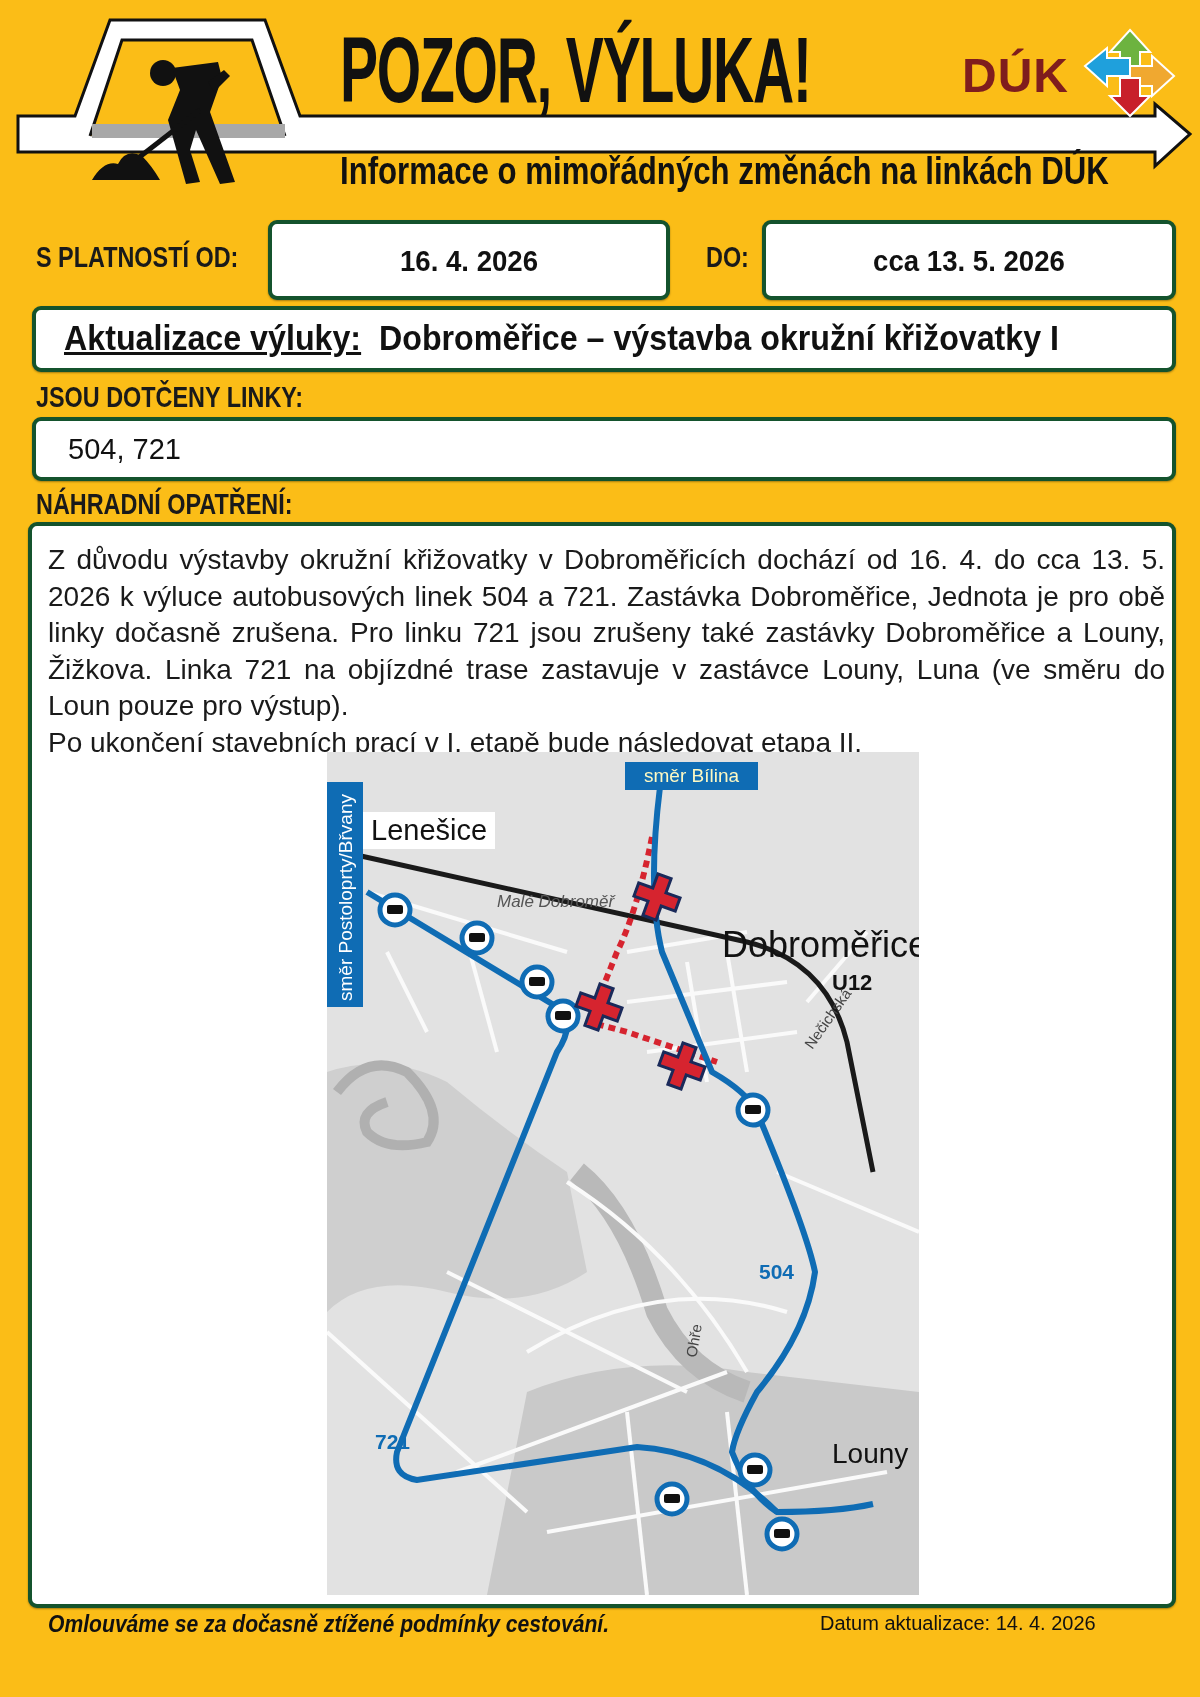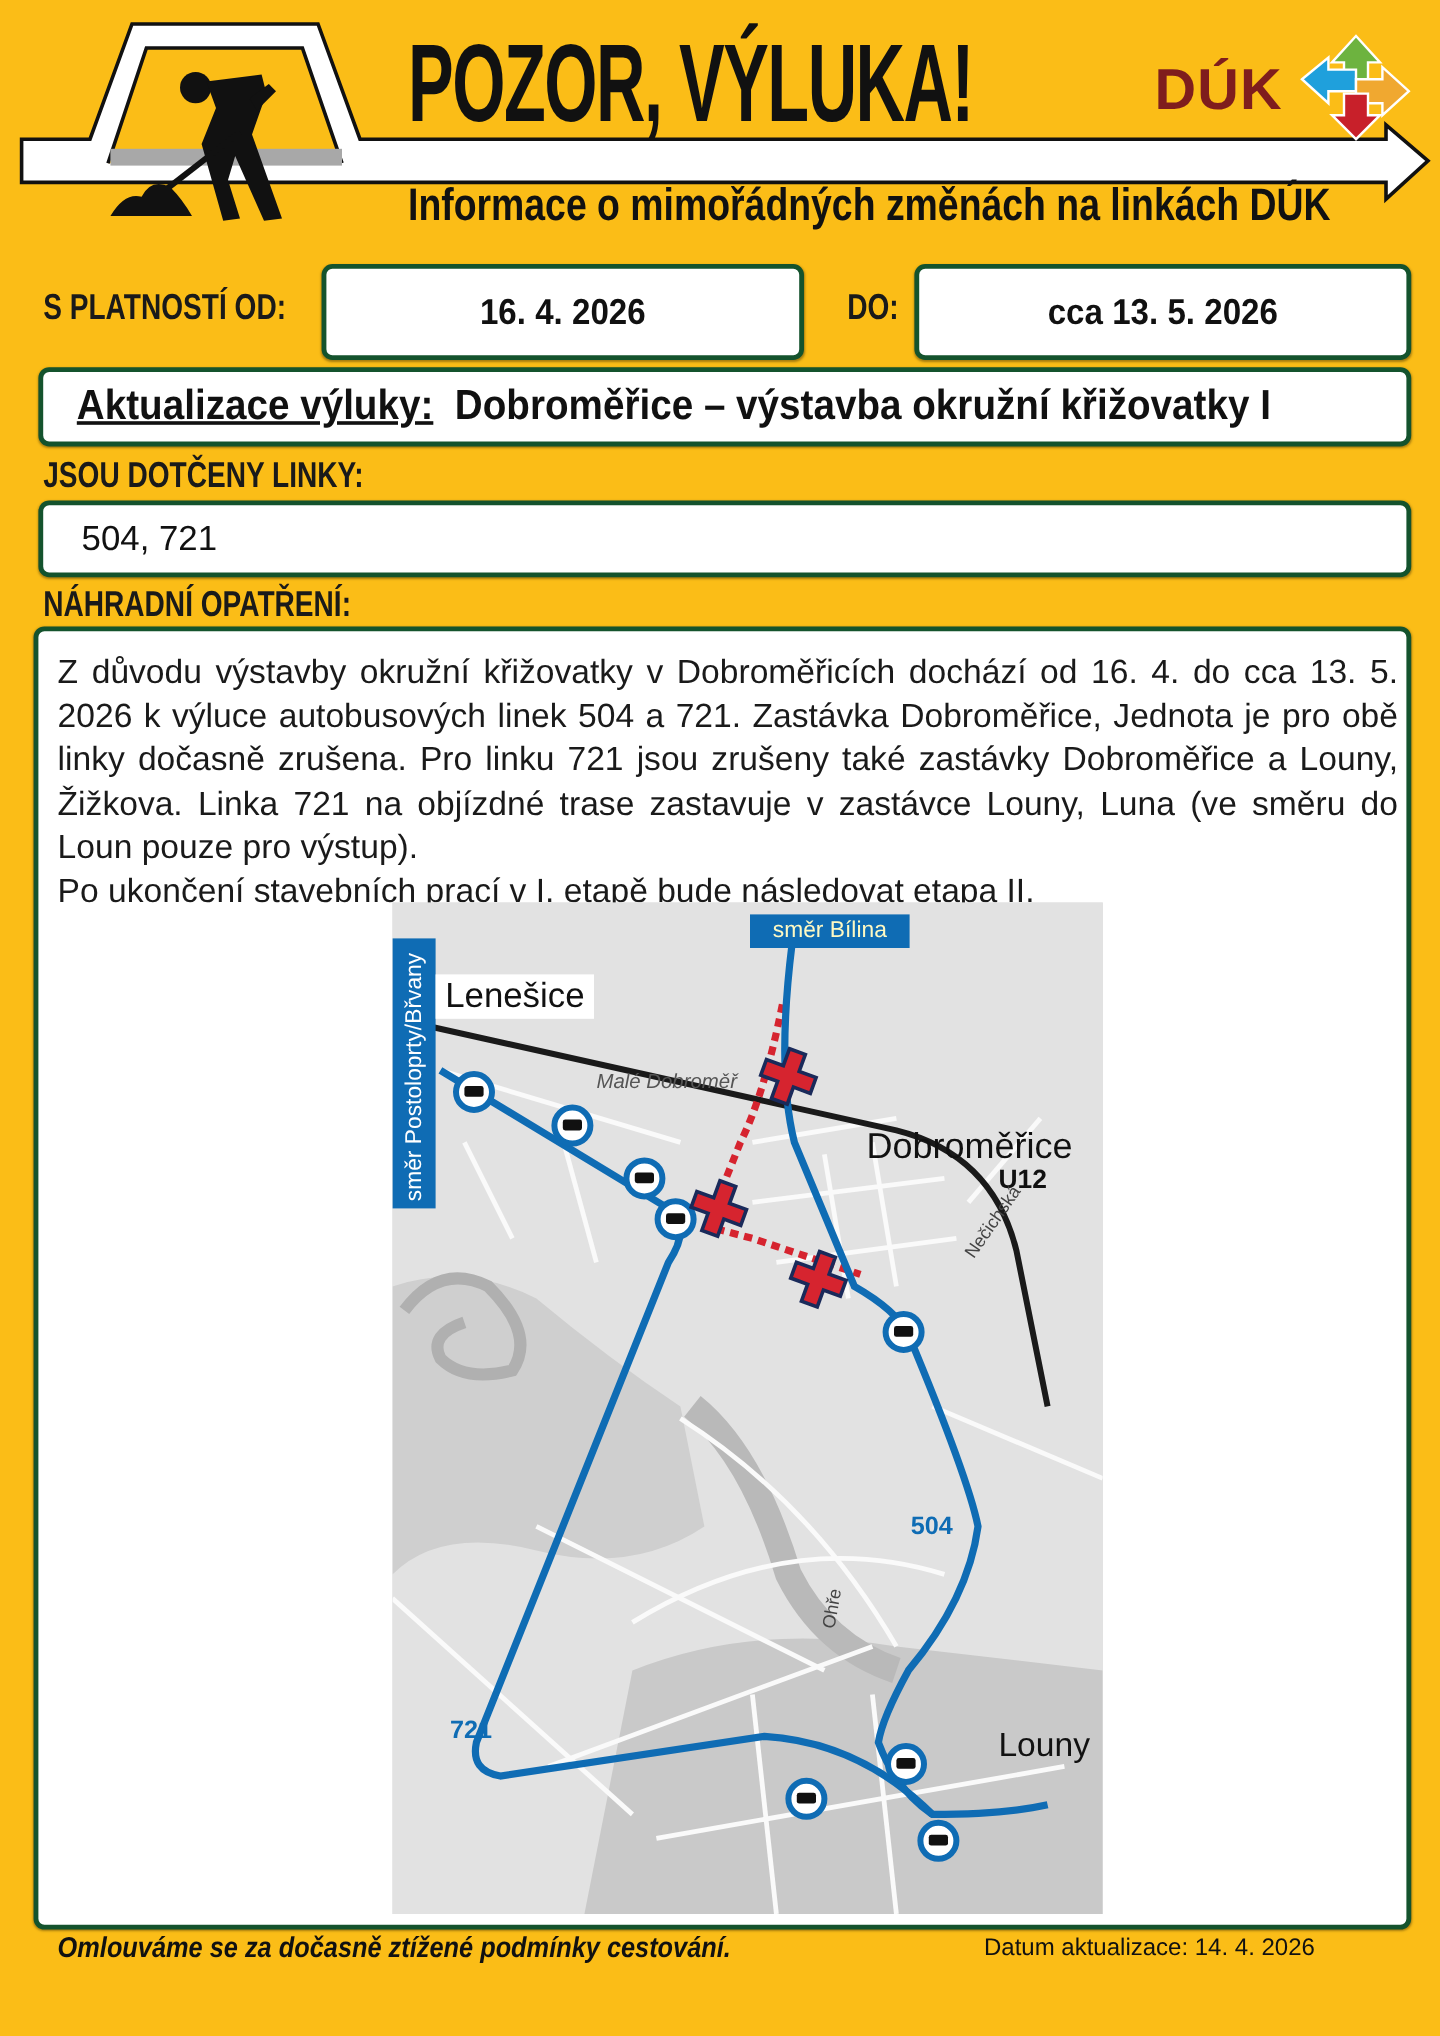--- a/index.html
+++ b/index.html
@@ -150,21 +150,21 @@
       <path transform="translate(355 314) rotate(20)" d="M-7 -22 L7 -22 L7 -7 L22 -7 L22 7 L7 7 L7 22 L-7 22 L-7 7 L-22 7 L-22 -7 L-7 -7 Z"></path>
     </g>
   </svg>
 
   <div class="abs" style="left:298px;top:10px;background:#0f6cb4;color:#fef9c3;font-size:19px;padding:3px 19px;">směr Bílina</div>
   <div class="abs" style="left:0;top:30px;width:36px;height:225px;background:#0f6cb4;">
     <div style="position:absolute;left:4px;bottom:6px;transform:rotate(-90deg);transform-origin:left bottom;white-space:nowrap;color:#fff;font-size:19px;translate:26px 0;">směr Postoloprty/Břvany</div>
   </div>
   <div class="abs" style="left:36px;top:60px;background:#fff;font-size:29px;padding:2px 8px;">Lenešice</div>
   <div class="abs" style="left:170px;top:140px;font-size:17px;color:#555;font-style:italic;">Malé Dobroměř</div>
-  <div class="abs" style="left:395px;top:172px;font-size:30px;margin-top:15px;">Dobroměřice</div>
+  <div class="abs" style="left:395px;top:172px;font-size:36px;">Dobroměřice</div>
   <div class="abs" style="left:505px;top:218px;font-size:22px;font-weight:bold;text-align:center;">U12</div>
   <div class="abs" style="left:466px;top:258px;font-size:15px;color:#444;transform:rotate(-55deg);">Nečichská</div>
   <div class="abs" style="left:432px;top:508px;font-size:21px;font-weight:bold;color:#0f6cb4;">504</div>
   <div class="abs" style="left:48px;top:678px;font-size:21px;font-weight:bold;color:#0f6cb4;">721</div>
   <div class="abs" style="left:505px;top:686px;font-size:28px;">Louny</div>
   <div class="abs" style="left:350px;top:580px;font-size:15px;color:#444;transform:rotate(-80deg);">Ohře</div>
 </div>
 
 <div class="footer-left">Omlouváme se za dočasně ztížené podmínky cestování.</div>
 <div class="footer-right">Datum aktualizace: 14. 4. 2026</div>

